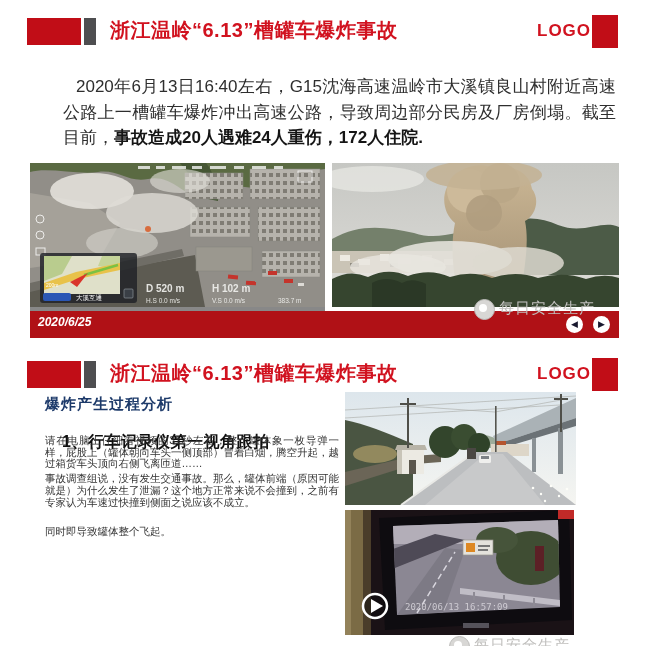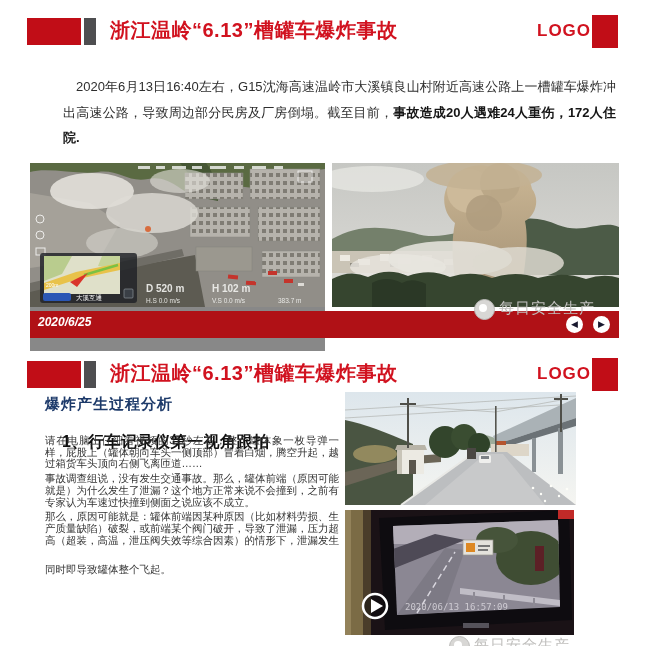--- a/index.html
+++ b/index.html
@@ -8,21 +8,21 @@
   .abs{position:absolute;}
 
   
   .hdr-red{width:54px;height:27px;background:#c10d17;}
   .hdr-gray{width:12px;height:27px;background:#4e4e50;}
   .hdr-title{font-size:20px;font-weight:bold;color:#d1121f;line-height:31px;letter-spacing:.5px;white-space:nowrap;}
   .hdr-logo-text{font-size:17px;font-weight:bold;color:#d1121f;line-height:31px;letter-spacing:1px;}
   .hdr-logo-block{width:26px;height:33px;background:#c10d17;}
 
   
-  .intro{left:63px;top:74px;width:553px;font-size:13px;line-height:25.5px;color:#2e2e2e;
+  .intro{left:63px;top:74px;width:553px;font-size:17px;line-height:25.5px;color:#2e2e2e;
          text-indent:13px;text-align:justify;margin:0;}
   .intro b{color:#151515;}
   .photo{overflow:hidden;background:#888;}
   .photo svg{display:block;}
 
   .footerbar{left:30px;top:311px;width:589px;height:27px;background:#b01116;}
   .footer-date{left:38px;top:315px;font-size:12px;font-weight:bold;font-style:italic;color:#fff;}
   .navbtn{width:17px;height:17px;border-radius:50%;background:#fff;color:#18182e;
           font-size:9px;line-height:17px;text-align:center;cursor:pointer;}
 
@@ -47,21 +47,21 @@
   <section>
 
     <div class="abs hdr-red" style="left:27px;top:18px;"></div>
     <div class="abs hdr-gray" style="left:84px;top:18px;"></div>
     <div class="abs hdr-title" style="left:110px;top:15px;">浙江温岭“6.13”槽罐车爆炸事故</div>
     <div class="abs hdr-logo-text" style="left:537px;top:15px;">LOGO</div>
     <div class="abs hdr-logo-block" style="left:592px;top:15px;"></div>
 
     <p class="abs intro"><span>2020年6月13日16:40左右，G15沈海高速温岭市大溪镇良山村附近高速公路上一槽罐车爆炸冲出高速公路，导致周边部分民房及厂房倒塌。截至目前，</span><b>事故造成20人遇难24人重伤，172人住院.</b></p>
 
-    <div class="abs photo" style="left:30px;top:163px;width:295px;height:188px;">
+    <div class="abs photo" style="left:30px;top:163px;width:295px;height:148px;">
       <svg width="295" height="144" viewBox="0 0 295 144">
         <defs>
           <pattern id="apWin" width="7" height="8" patternUnits="userSpaceOnUse">
             <rect width="7" height="8" fill="#b6b3ac"></rect>
             <rect x="1" y="2" width="4" height="4" fill="#7f7c74"></rect>
           </pattern>
         </defs>
         <rect width="295" height="144" fill="#918e88"></rect>
         <path d="M0,0 H295 V6 C260,10 245,28 215,24 C192,20 188,40 168,34 C148,28 140,12 118,16 C98,20 88,6 68,9 C48,12 18,4 0,9 Z" fill="#5a6a42"></path>
         <path d="M150,0 C160,12 170,26 168,34 L188,38 C190,24 182,8 176,0 Z" fill="#455634"></path>
@@ -195,21 +195,20 @@
     <div class="abs hdr-title" style="left:110px;top:358px;">浙江温岭“6.13”槽罐车爆炸事故</div>
     <div class="abs hdr-logo-text" style="left:537px;top:358px;">LOGO</div>
     <div class="abs hdr-logo-block" style="left:592px;top:358px;"></div>
 
     <h2 class="abs sec-title">爆炸产生过程分析</h2>
     <h3 class="abs sub-title">1、行车记录仪第一视角跟拍</h3>
 
     <div class="abs body2">
       <p>请在电脑上仔细看视频的31秒左右，整个罐体象一枚导弹一样，屁股上（罐体朝向车头一侧顶部）冒着白烟，腾空升起，越过箱货车头顶向右侧飞离匝道……</p>
       <p>事故调查组说，没有发生交通事故。那么，罐体前端（原因可能就是）为什么发生了泄漏？这个地方正常来说不会撞到，之前有专家认为车速过快撞到侧面之说应该不成立。</p>
-      <p>那么，原因可能就是：罐体前端因某种原因（比如材料劳损、生产质量缺陷）破裂，或前端某个阀门破开，导致了泄漏，压力超高（超装，高温，泄压阀失效等综合因素）的情形下，泄漏发生</p>
       <p class="p-last">同时即导致罐体整个飞起。</p>
     </div>
 
     <div class="abs photo" style="left:345px;top:392px;width:231px;height:113px;">
       <svg width="231" height="113" viewBox="0 0 231 113">
         <defs>
           <linearGradient id="sky2" x1="0" y1="0" x2="0" y2="1">
             <stop offset="0" stop-color="#dde6ec"></stop>
               <stop offset="1" stop-color="#f5f5f1"></stop>
           </linearGradient>

